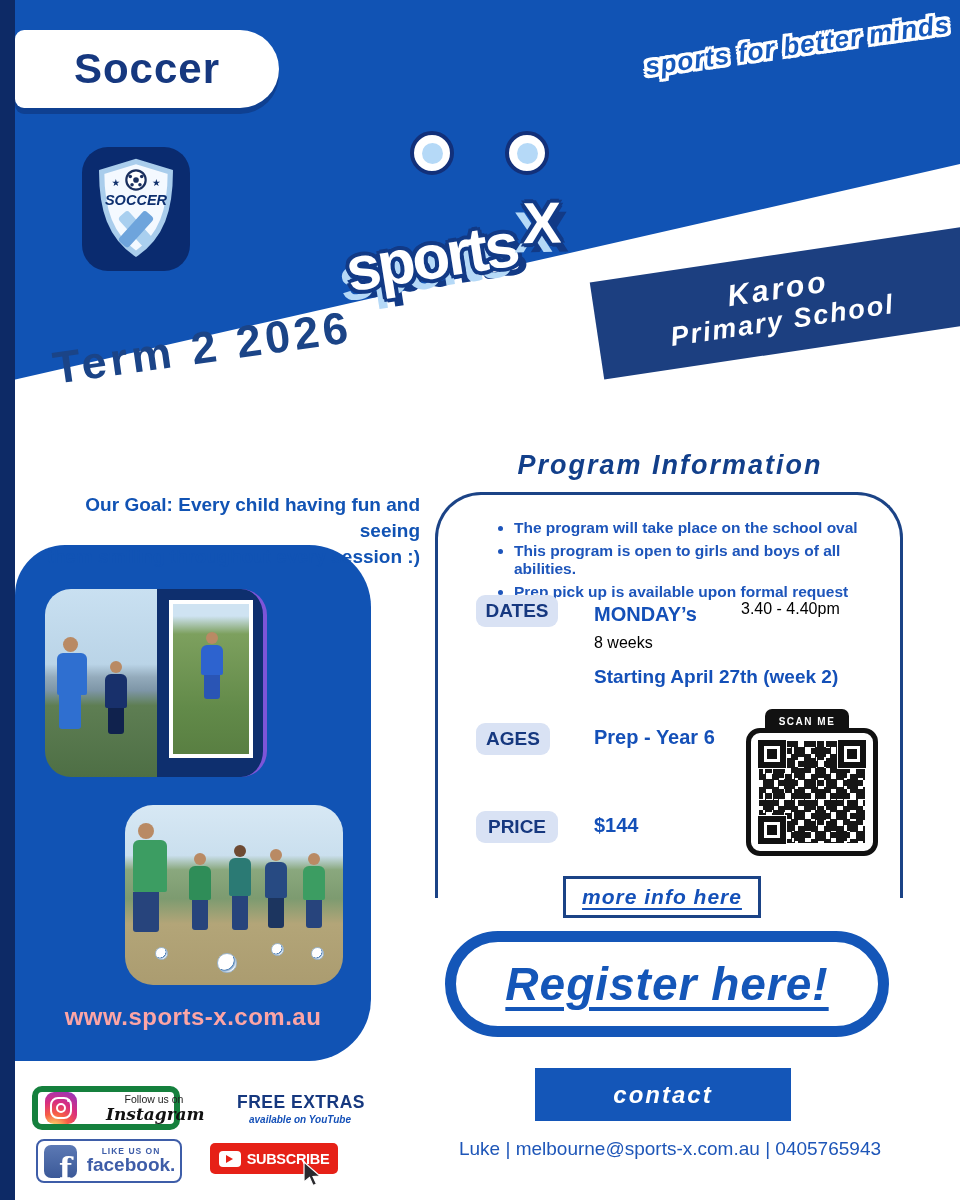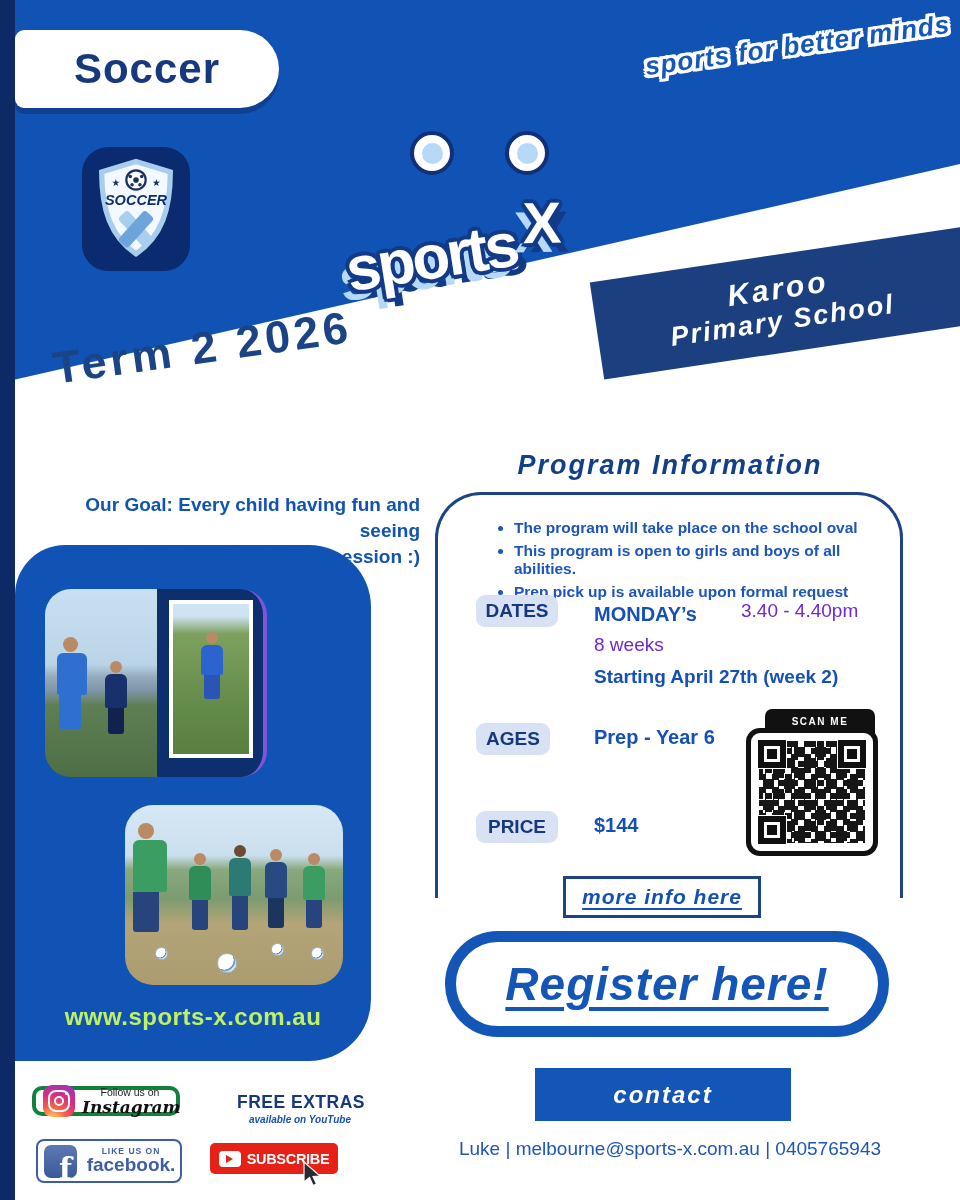--- a/index.html
+++ b/index.html
@@ -63,49 +63,49 @@
     background:linear-gradient(180deg,#d7e8f4 0%,#cadfee 28%,#8aa87e 36%,#7d9b70 52%,#b3a578 66%,#ab9c70 100%); }
 
   .fig { position:absolute; width:26px; }
   .fig .head { width:12px; height:12px; border-radius:50%; background:#b98a64; margin:0 auto; }
   .fig .shirt { width:22px; height:24px; border-radius:6px 6px 2px 2px; margin:1px auto 0; }
   .fig .legs { width:16px; height:18px; margin:0 auto; border-radius:0 0 3px 3px; }
   .ball { position:absolute; width:13px; height:13px; border-radius:50%; background:
     radial-gradient(circle at 35% 35%, #ffffff 55%, #4d7fb5 58%, #ffffff 75%); border:1px solid #9db8d2; }
 
   .website { position:absolute; left:20px; top:458px; width:316px; text-align:center;
-    color:#bef264; font-weight:bold; font-size:24px; letter-spacing:.5px; }
+    color:#fca5a5; font-weight:bold; font-size:24px; letter-spacing:.5px; }
 
   
   .prog-heading { position:absolute; left:437px; top:450px; width:466px; z-index:4; text-align:center;
     font-size:27px; font-weight:bold; font-style:italic; color:#123f8a; letter-spacing:2px; }
 
   .card { position:absolute; left:435px; top:492px; width:468px; height:406px; background:#ffffff;
     border:3px solid #1b4386; border-bottom:none; border-radius:46px 46px 0 0; z-index:3; }
   .card ul { position:absolute; left:68px; top:24px; list-style:disc; }
   .card ul li { font-size:15.5px; font-weight:bold; color:#1d55bb; margin-bottom:5px;margin-left:8px; }
 
   .pill { position:absolute; background:#d9e2f4; border-radius:9px; display:flex; align-items:center;
     justify-content:center; font-weight:bold; font-size:19px; color:#16387f; }
   .pill.dates { left:38px; top:100px; width:82px; height:32px; }
   .pill.ages  { left:38px; top:228px; width:74px; height:32px; }
   .pill.price { left:38px; top:316px; width:82px; height:32px; }
 
   .v-bold  { position:absolute; font-weight:bold; font-size:20px; color:#1450b8; white-space:nowrap; }
-  .v-reg   { position:absolute; font-size:19px; color:#6d28d9; white-space:nowrap; }
+  .v-reg   { position:absolute; font-size:16px; color:#000000; white-space:nowrap; }
   .monday   { left:156px; top:108px; }
   .timev    { left:303px; top:105px; }
   .weeksv   { left:156px; top:139px; }
   .startv   { left:156px; top:171px; font-size:19px; }
   .agesv    { left:156px; top:231px; }
   .pricev   { left:156px; top:319px; }
 
   
   .qr { position:absolute; left:308px; top:214px; width:132px; height:150px; }
-  .qr .tab { position:absolute; left:19px; top:0; width:110px; height:24px; background:#111;
+  .qr .tab { position:absolute; left:19px; top:0; width:84px; height:24px; background:#111;
     border-radius:7px 7px 0 0; color:#fff; font-size:10px; font-weight:bold; letter-spacing:1.5px;
     display:flex; align-items:center; justify-content:center; }
   .qr .box { position:absolute; left:0; top:19px; width:132px; height:128px; background:#fff;
     border:5px solid #111; border-radius:14px; }
   .qr .pattern { position:absolute; inset:8px; background:
       conic-gradient(#161616 25%, transparent 0 50%, #161616 0 75%, transparent 0) 0 0/13px 13px,
       conic-gradient(#161616 25%, #ffffff 0 50%, #161616 0 75%, #ffffff 0) 4px 6px/21px 21px; }
   .fp { position:absolute; width:30px; height:30px; background:#fff; display:flex; align-items:center; justify-content:center; }
   .fp .o { width:28px; height:28px; border:6px solid #111; background:#fff; display:flex; align-items:center; justify-content:center; }
   .fp .c { width:10px; height:10px; background:#111; }
@@ -123,22 +123,22 @@
     text-decoration:underline; text-underline-offset:7px; letter-spacing:1px; }
 
   .contact-btn { position:absolute; left:535px; top:1068px; width:256px; height:53px; background:#1456b8;
     display:flex; align-items:center; justify-content:center; cursor:pointer; }
   .contact-btn span { color:#fff; font-weight:bold; font-style:italic; font-size:24px; letter-spacing:2px; }
 
   .contact-line { position:absolute; left:435px; top:1138px; width:470px; text-align:center;
     font-size:19px; color:#1e56b8; }
 
   
-  .ig-badge { position:absolute; left:32px; top:1086px; width:148px; height:30px; background:#fff;
-    border:4px solid #15803d; border-radius:10px; display:flex; align-items:center; padding-left:7px; cursor:pointer; }
+  .ig-badge { position:absolute; left:32px; top:1086px; width:148px; height:44px; background:#fff;
+    border:6px solid #15803d; border-radius:10px; display:flex; align-items:center; padding-left:7px; cursor:pointer;gap:22px; }
   .ig-icon { width:32px; height:32px; border-radius:9px; position:relative; flex:0 0 32px;
     background:radial-gradient(circle at 28% 115%, #fdd267 8%, #f75e45 35%, #d92e7f 62%, #9b36b7 92%); }
   .ig-icon .cam { position:absolute; inset:5px; border:2px solid #fff; border-radius:8px; }
   .ig-icon .lens { position:absolute; left:11px; top:11px; width:10px; height:10px; border:2px solid #fff; border-radius:50%; }
   .ig-icon .dot { position:absolute; right:7px; top:7px; width:3px; height:3px; background:#fff; border-radius:50%; }
   .ig-text { margin-left:7px; text-align:center; width:96px; }
   .ig-text .t1 { font-size:10.5px; color:#222; }
   .ig-text .t2 { font-family:"DejaVu Serif", serif; font-style:italic; font-weight:bold; font-size:17px; color:#111; margin-top:-1px; }
 
   .fb-badge { position:absolute; left:36px; top:1139px; width:146px; height:44px; background:#fff;

